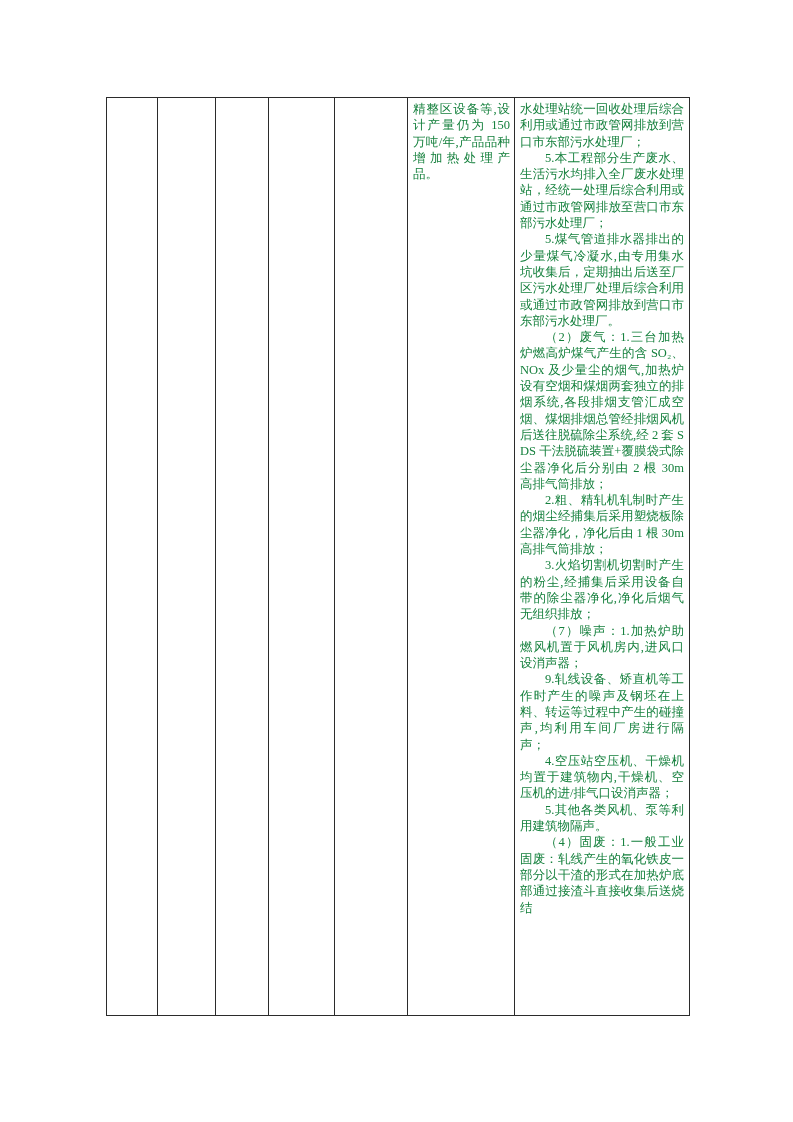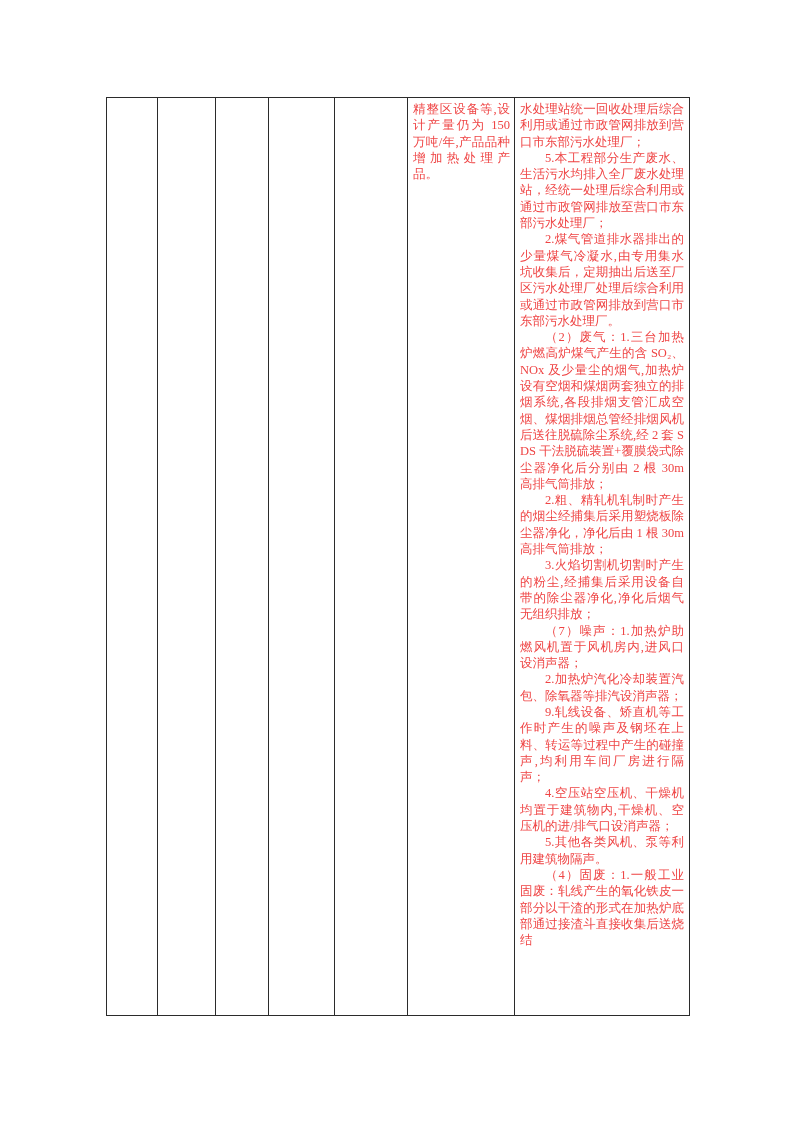--- a/index.html
+++ b/index.html
@@ -6,21 +6,21 @@
     margin: 0;
     padding: 0;
     background: #ffffff;
   }
   .page {
     position: relative;
     width: 793px;
     height: 1122px;
     background: #ffffff;
     font-family: "Liberation Serif", "DejaVu Serif", serif;
-    color: #ef4444;
+    color: #15803d;
     overflow: hidden;
   }
   .doc-table {
     position: absolute;
     left: 106px;
     top: 97px;
     width: 584px;
     height: 919px;
     box-sizing: border-box;
     border: 1px solid #2b2b2b;
@@ -64,25 +64,24 @@
     <div class="cell c2"></div>
     <div class="cell c3"></div>
     <div class="cell c4"></div>
     <div class="cell c5"></div>
     <div class="cell c6">
       <p>精整区设备等,设计产量仍为 150 万吨/年,产品品种增加热处理产品。</p>
     </div>
     <div class="cell c7">
         <p>水处理站统一回收处理后综合利用或通过市政管网排放到营口市东部污水处理厂；</p>
         <p>5.本工程部分生产废水、生活污水均排入全厂废水处理站，经统一处理后综合利用或通过市政管网排放至营口市东部污水处理厂；</p>
-        <p>2.煤气管道排水器排出的少量煤气冷凝水,由专用集水坑收集后，定期抽出后送至厂区污水处理厂处理后综合利用或通过市政管网排放到营口市东部污水处理厂。</p>
+        <p>5.煤气管道排水器排出的少量煤气冷凝水,由专用集水坑收集后，定期抽出后送至厂区污水处理厂处理后综合利用或通过市政管网排放到营口市东部污水处理厂。</p>
         <p>（2）废气：1.三台加热炉燃高炉煤气产生的含 SO₂、NOx 及少量尘的烟气,加热炉设有空烟和煤烟两套独立的排烟系统,各段排烟支管汇成空烟、煤烟排烟总管经排烟风机后送往脱硫除尘系统,经 2 套 SDS 干法脱硫装置+覆膜袋式除尘器净化后分别由 2 根 30m 高排气筒排放；</p>
         <p>2.粗、精轧机轧制时产生的烟尘经捕集后采用塑烧板除尘器净化，净化后由 1 根 30m 高排气筒排放；</p>
         <p>3.火焰切割机切割时产生的粉尘,经捕集后采用设备自带的除尘器净化,净化后烟气无组织排放；</p>
         <p>（7）噪声：1.加热炉助燃风机置于风机房内,进风口设消声器；</p>
-        <p>2.加热炉汽化冷却装置汽包、除氧器等排汽设消声器；</p>
         <p>9.轧线设备、矫直机等工作时产生的噪声及钢坯在上料、转运等过程中产生的碰撞声,均利用车间厂房进行隔声；</p>
         <p>4.空压站空压机、干燥机均置于建筑物内,干燥机、空压机的进/排气口设消声器；</p>
         <p>5.其他各类风机、泵等利用建筑物隔声。</p>
         <p>（4）固废：1.一般工业固废：轧线产生的氧化铁皮一部分以干渣的形式在加热炉底部通过接渣斗直接收集后送烧结</p>
       </div>
   </div>
 </div>
 
 </body></html>

